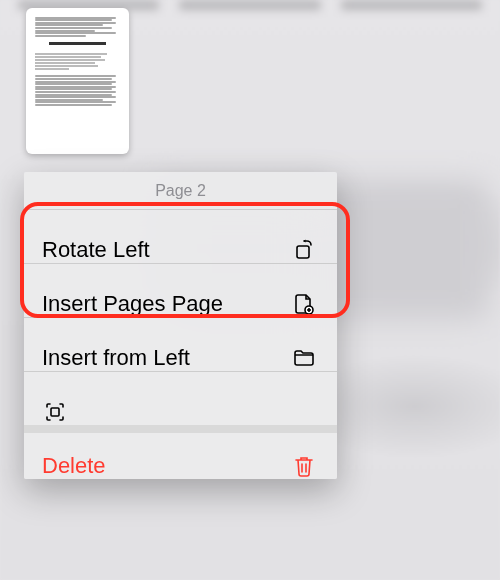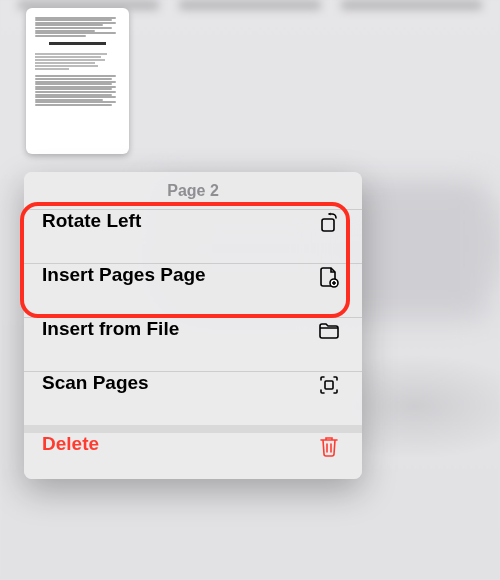--- a/index.html
+++ b/index.html
@@ -52,42 +52,41 @@
     .thumb .bar.w80{width:80%} .thumb .bar.w95{width:95%}
     .thumb .bar.w90{width:90%} .thumb .bar.w60{width:60%}
     .thumb .bar.w70{width:70%}
     .thumb .title { height: 3px; background: #333; width: 68%; margin: 5px auto 4px; }
     .thumb .mini { height:1.8px; background:#bbb; margin:1.2px 0;}
 
     .menu {
       position: absolute;
       left: 24px;
       top: 172px;
-      width: 338px;
+      width: 313px;
       background: rgba(235,235,237,.92);
       backdrop-filter: blur(30px);
-      border-radius: 8px;
+      border-radius: 2px;
       box-shadow: 0 12px 34px rgba(0,0,0,.28);
       overflow: hidden;
-      font-weight: bold;
     }
     .menu-header {
       text-align: center;
       font-size: 16px;
       color: #8e8e93;
       padding: 10px 0 9px;
     }
     .menu-item {
       display: flex;
-      align-items: flex-start;
+      align-items: flex-end;
       justify-content: space-between;
       height: 54px;
       padding: 0 20px 0 18px;
       border-top: 1px solid rgba(0,0,0,0.13);
-      font-size: 19px;
+      font-size: 22px;
       color: #000;
       background: transparent;
       cursor: pointer;
     }
     .menu-item.sep-thick {
       border-top: 8px solid rgba(0,0,0,0.08);
     }
     .menu-item.danger { color: #ff3b30; }
     .menu-item .icon { width: 26px; height: 26px; display:flex; align-items:center; justify-content:center; }
     .menu-item .icon svg { width: 24px; height: 24px; stroke: #000; fill: none; stroke-width: 1.6; }
@@ -165,31 +164,30 @@
       <svg viewBox="0 0 24 24">
         <path d="M6 3h8l4 4v12a2 2 0 0 1-2 2H6a2 2 0 0 1-2-2V5a2 2 0 0 1 2-2z"></path>
         <path d="M14 3v4h4"></path>
         <circle cx="17" cy="18" r="4" fill="#fff"></circle>
         <path d="M17 16v4M15 18h4"></path>
       </svg>
     </span>
   </div>
 
   <div class="menu-item">
-    <span>Insert from File</span>
+    <span>Insert from Left</span>
     <span class="icon">
       <svg viewBox="0 0 24 24">
         <path d="M3 7a2 2 0 0 1 2-2h4l2 2h8a2 2 0 0 1 2 2v8a2 2 0 0 1-2 2H5a2 2 0 0 1-2-2V7z"></path>
         <path d="M3 9h18"></path>
       </svg>
     </span>
   </div>
 
   <div class="menu-item">
-    <span>Scan Pages</span>
     <span class="icon">
       <svg viewBox="0 0 24 24">
         <path d="M4 7V5a1 1 0 0 1 1-1h2M20 7V5a1 1 0 0 0-1-1h-2M4 17v2a1 1 0 0 0 1 1h2M20 17v2a1 1 0 0 1-1 1h-2" stroke-linecap="round"></path>
         <rect x="8" y="8" width="8" height="8" rx="1"></rect>
       </svg>
     </span>
   </div>
 
   <div class="menu-item sep-thick danger">
     <span>Delete</span>

